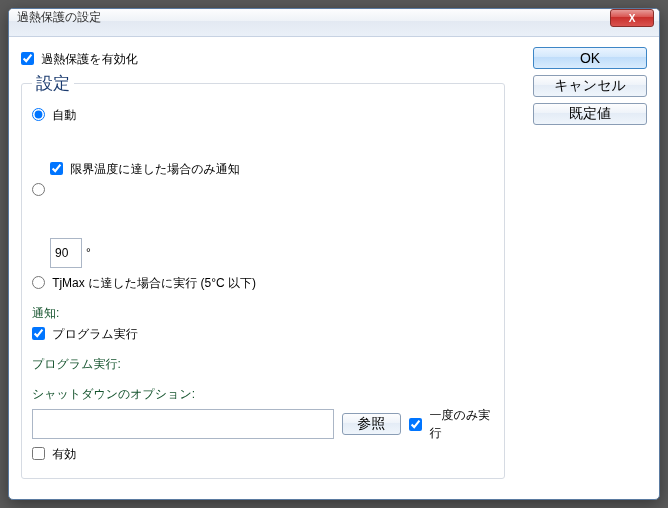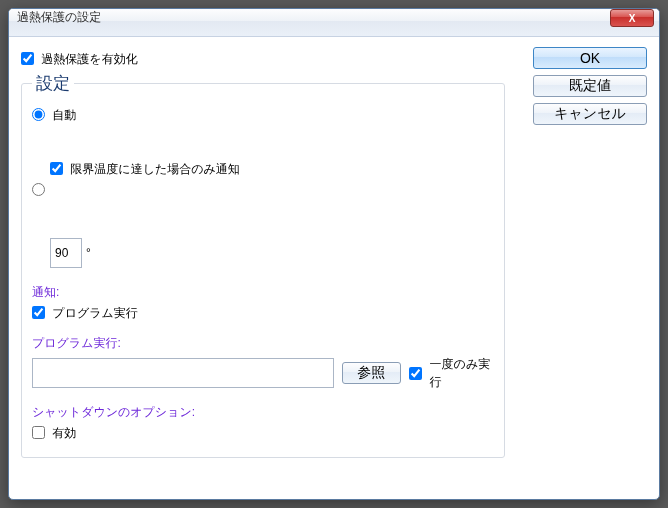--- a/index.html
+++ b/index.html
@@ -68,21 +68,21 @@
   label { cursor: default; }
   .row { margin: 3px 0; line-height: 18px; }
   fieldset {
     margin: 4px 0 0 0;
     padding: 8px 10px 12px 10px;
     border: 1px solid #d6dbe3;
     border-radius: 3px;
   }
   legend { padding: 0 4px; color: #1a3a6e; font-size: 17px; }
   .indent1 { margin-left: 18px; margin-top: 36px; }
-  .section-label { color:#6d28d9; margin-top:12px; margin-bottom:2px; }
+  .section-label { color:#14532d; margin-top:12px; margin-bottom:2px; }
   .textin {
     height: 22px;
     border: 1px solid #abb6c6;
     padding: 14px 4px;
     font-size: 12px;
     background: #fff;
   }
   .textin.small { width: 32px; text-align:left; }
   .textin.wide { width: 330px; }
   .muted, .muted * { color: #9a9a9a !important; }
@@ -129,49 +129,55 @@
           <div class="row">
             <label>
               <input type="radio" name="trigger" style="">
             </label>
           </div>
           <div class="row indent1 inline">
             <input type="text" class="textin small" value="90" style="">
             <span>°</span>
           </div>
 
+          <div class="row">
+            <label>
+              <input type="radio" name="trigger" style="">
+              <span>TjMax に達した場合に実行 (5°C 以下)</span>
+            </label>
+          </div>
 
           <div class="row section-label">通知:</div>
           <div class="row">
             <label>
               <input type="checkbox" checked="" style="">
               <span>プログラム実行</span>
             </label>
           </div>
 
           <div class="row section-label">プログラム実行:</div>
+          <div class="row section-label">シャットダウンのオプション:</div>
+
           <div class="row exec-row">
             <input type="text" class="textin wide" value="" style="">
             <button class="btn small">参照</button>
             <label class="inline">
               <input type="checkbox" checked="" style="">
               <span>一度のみ実行</span>
             </label>
           </div>
-
-          <div class="row section-label">シャットダウンのオプション:</div>
           <div class="row">
             <label>
               <input type="checkbox" style="">
               <span>有効</span>
             </label>
           </div>
         </fieldset>
       </div>
 
       <div class="right">
         <button class="btn primary">OK</button>
+        <button class="btn">キャンセル</button>
         <button class="btn">既定値</button>
-        <button class="btn">キャンセル</button>
       </div>
     </div>
   </div>
 </div>
 
 </body></html>

